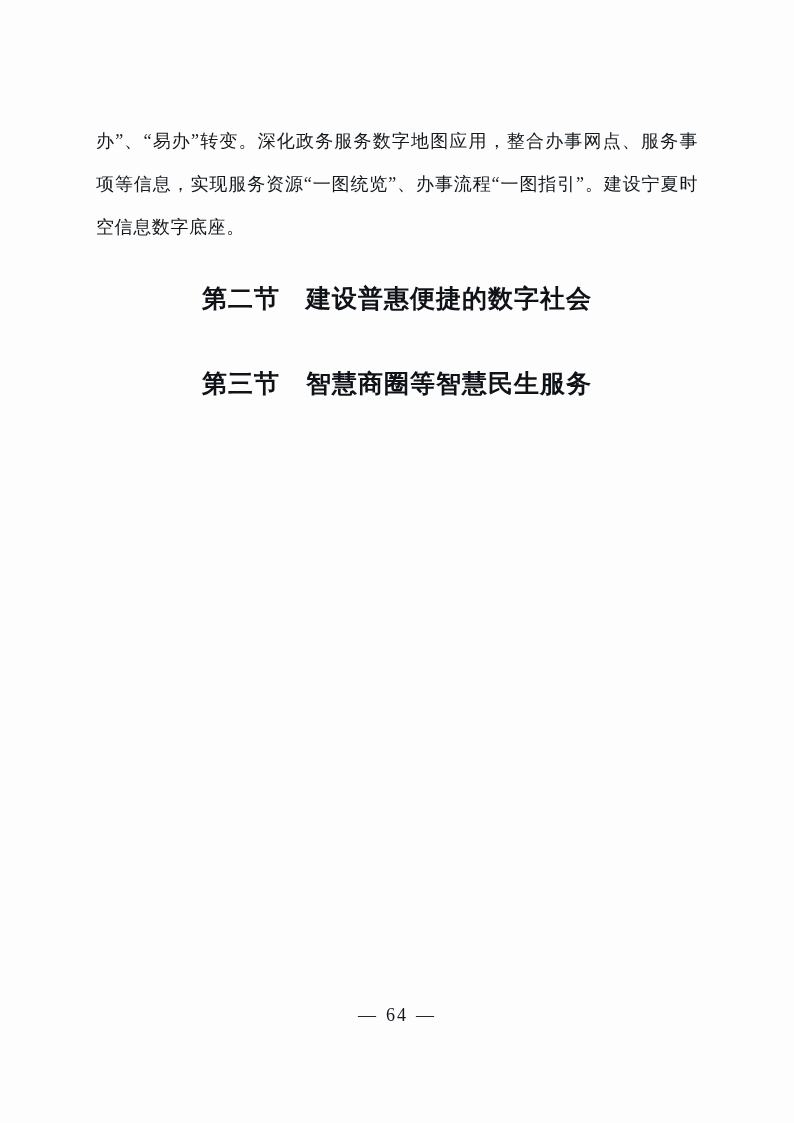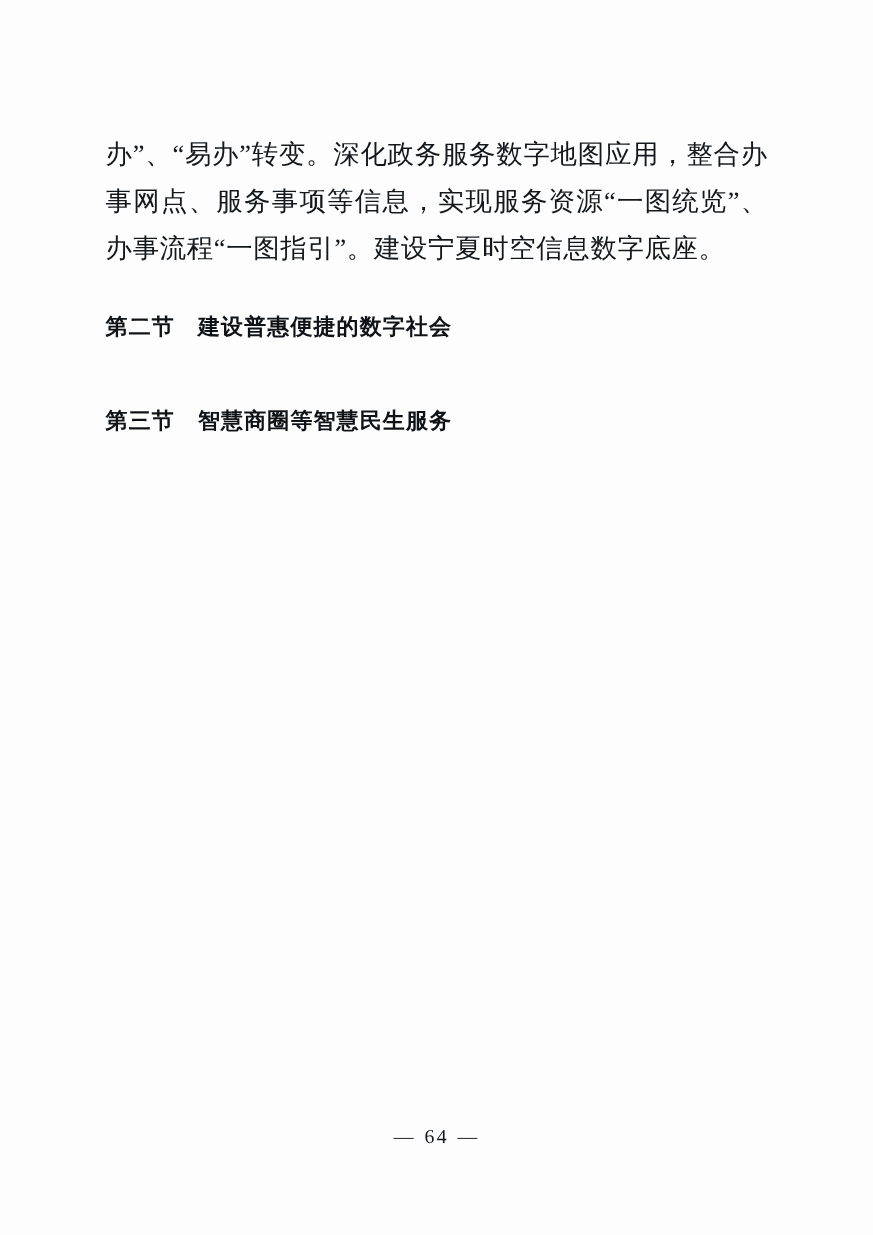--- a/index.html
+++ b/index.html
@@ -17,48 +17,49 @@
   }
   .page {
     box-sizing: border-box;
     width: 794px;
     height: 1123px;
     padding: 120px 96px 0 96px;
     position: relative;
     background: #fdfdfd;
   }
   .para {
-    font-size: 24px;
+    font-size: 18px;
     line-height: 43px;
     text-align: justify;
     text-justify: inter-ideograph;
     letter-spacing: 0.6px;
     margin: 0;
     color: #14181c;
   }
   .para.indent {
     text-indent: 2em;
   }
   .section-heading {
-    font-size: 20px;
+    font-size: 25px;
     line-height: 43px;
     font-weight: bold;
+    text-align: center;
     letter-spacing: 1px;
     margin: 18px 0 14px 0;
     color: #0f1318;
     font-family: "Liberation Sans", "DejaVu Sans", sans-serif;
   }
   .block-gap {
     height: 10px;
   }
   .footer {
     position: absolute;
     left: 0;
     right: 0;
-    bottom: 79px;
+    bottom: 97px;
     text-align: center;
     font-size: 18px;
     letter-spacing: 2px;
     color: #15191e;
   }
   .footer .dash {
     display: inline-block;
     padding: 0 8px;
     color: #15191e;
   }

